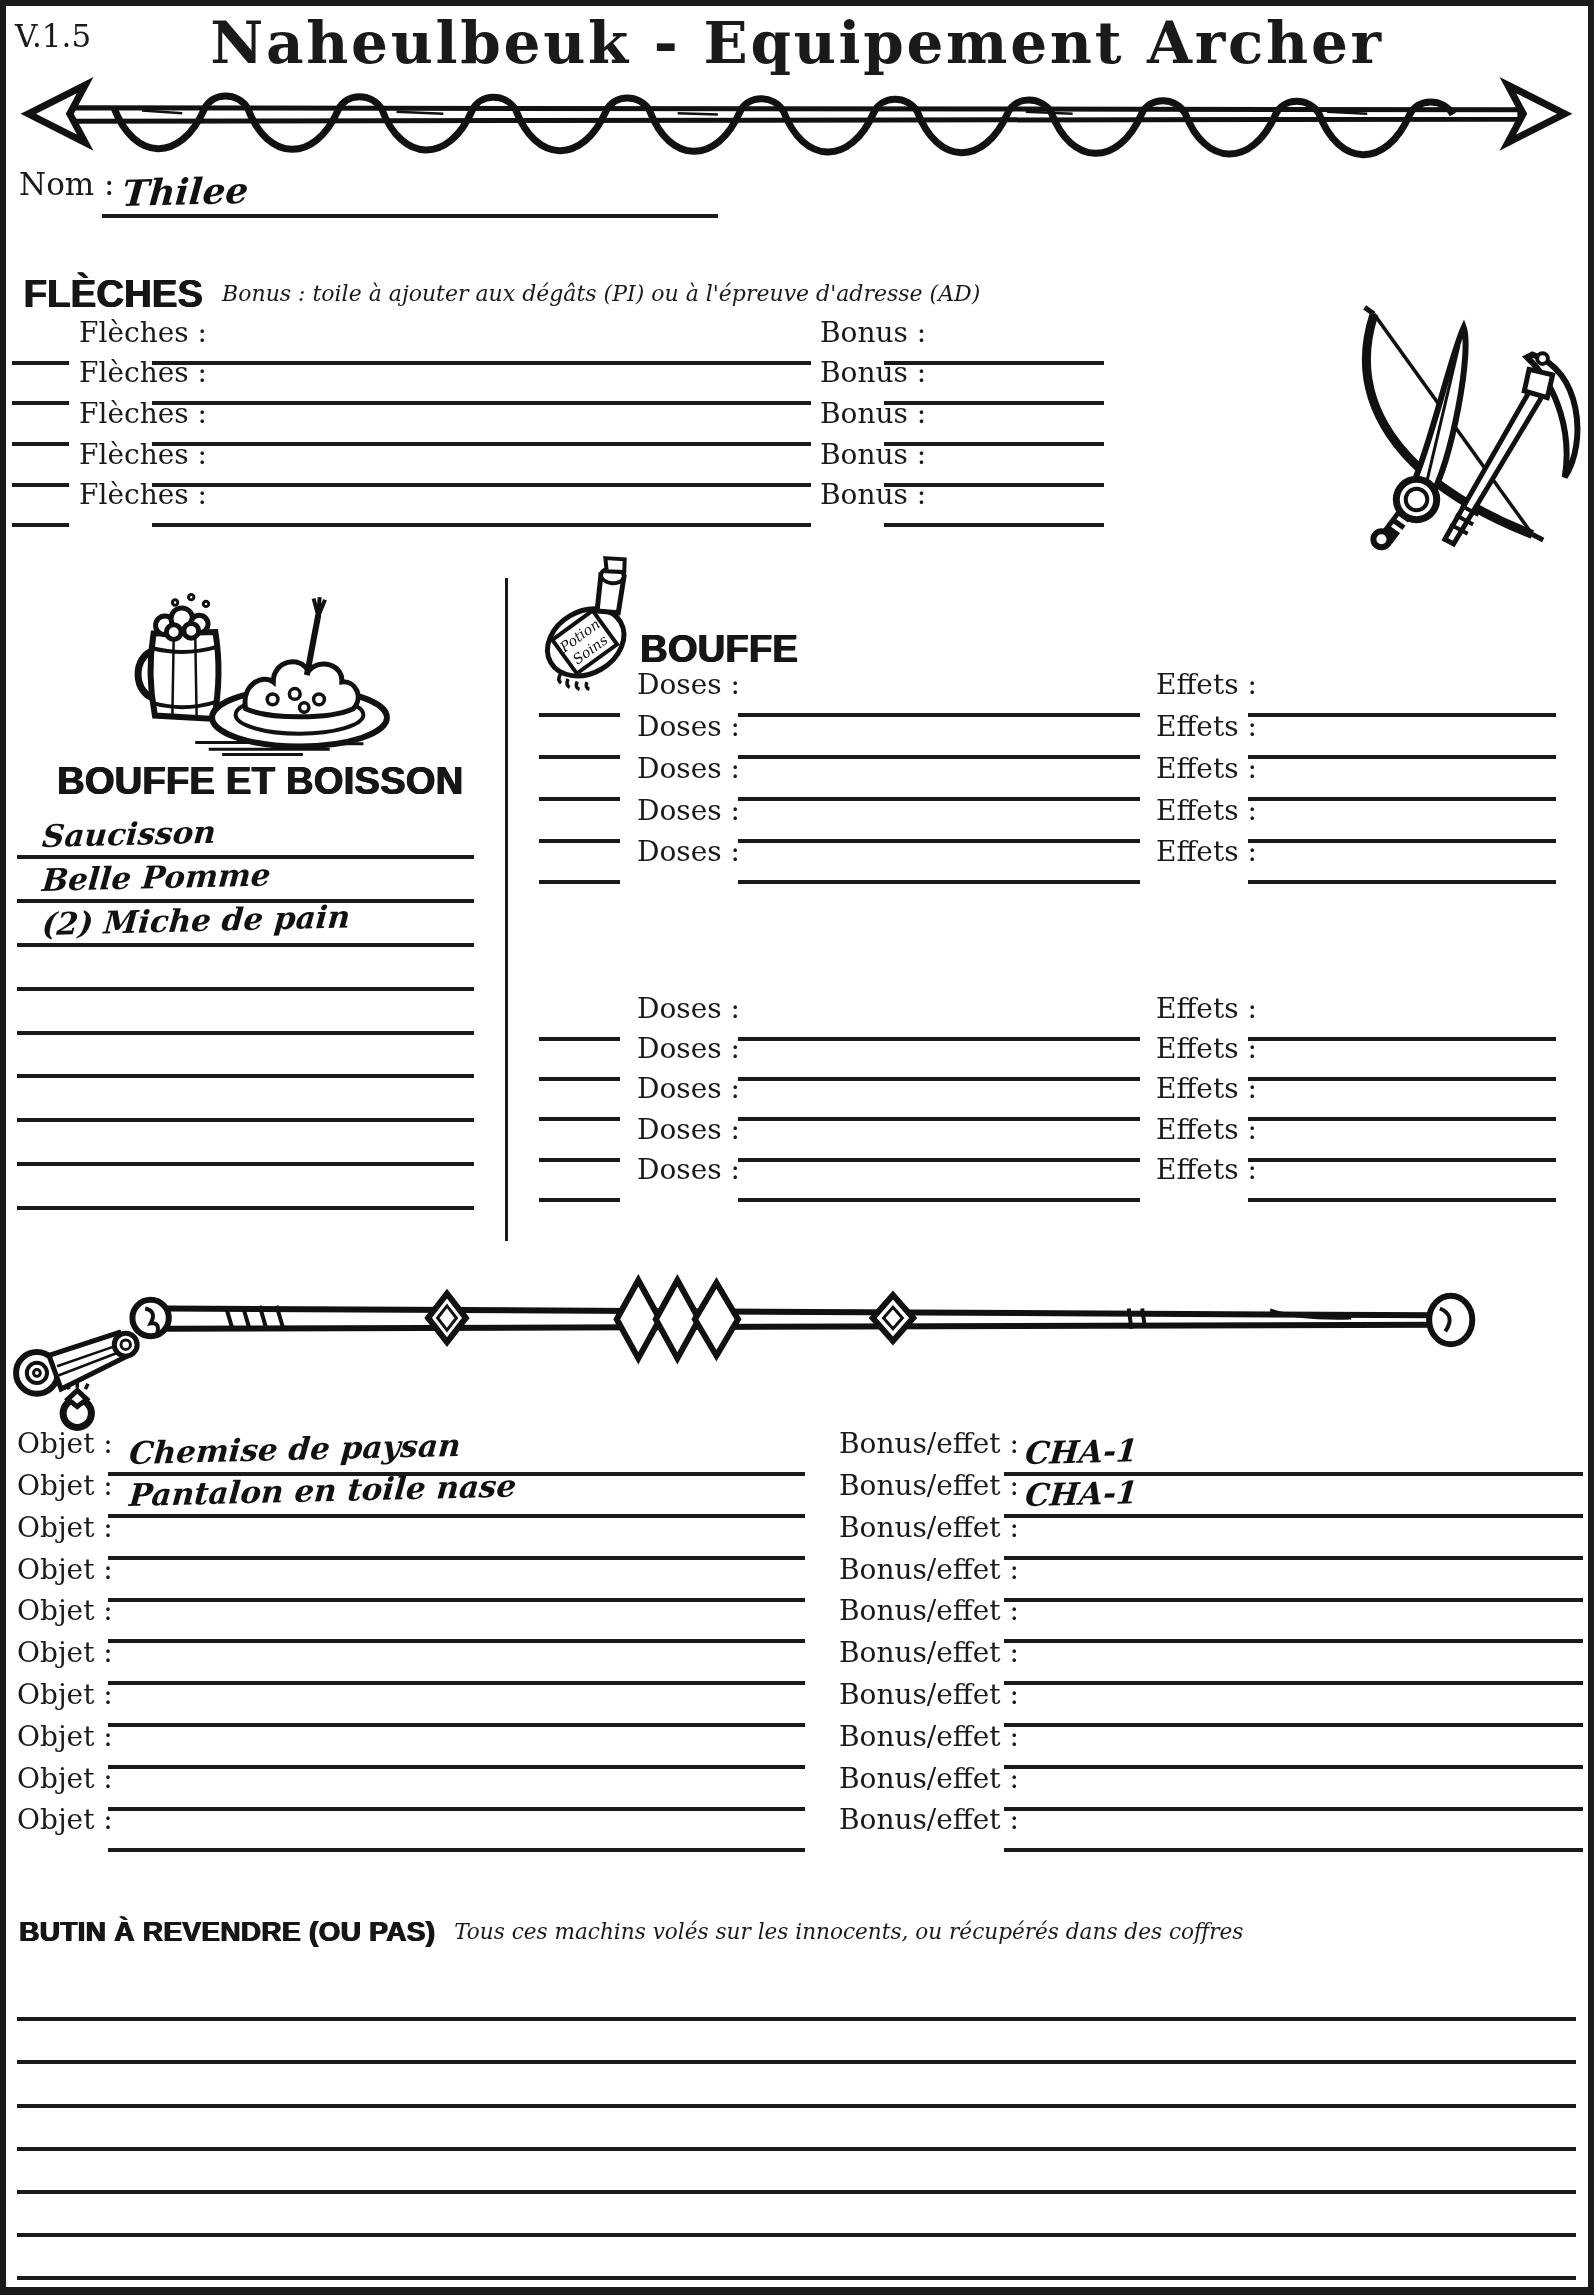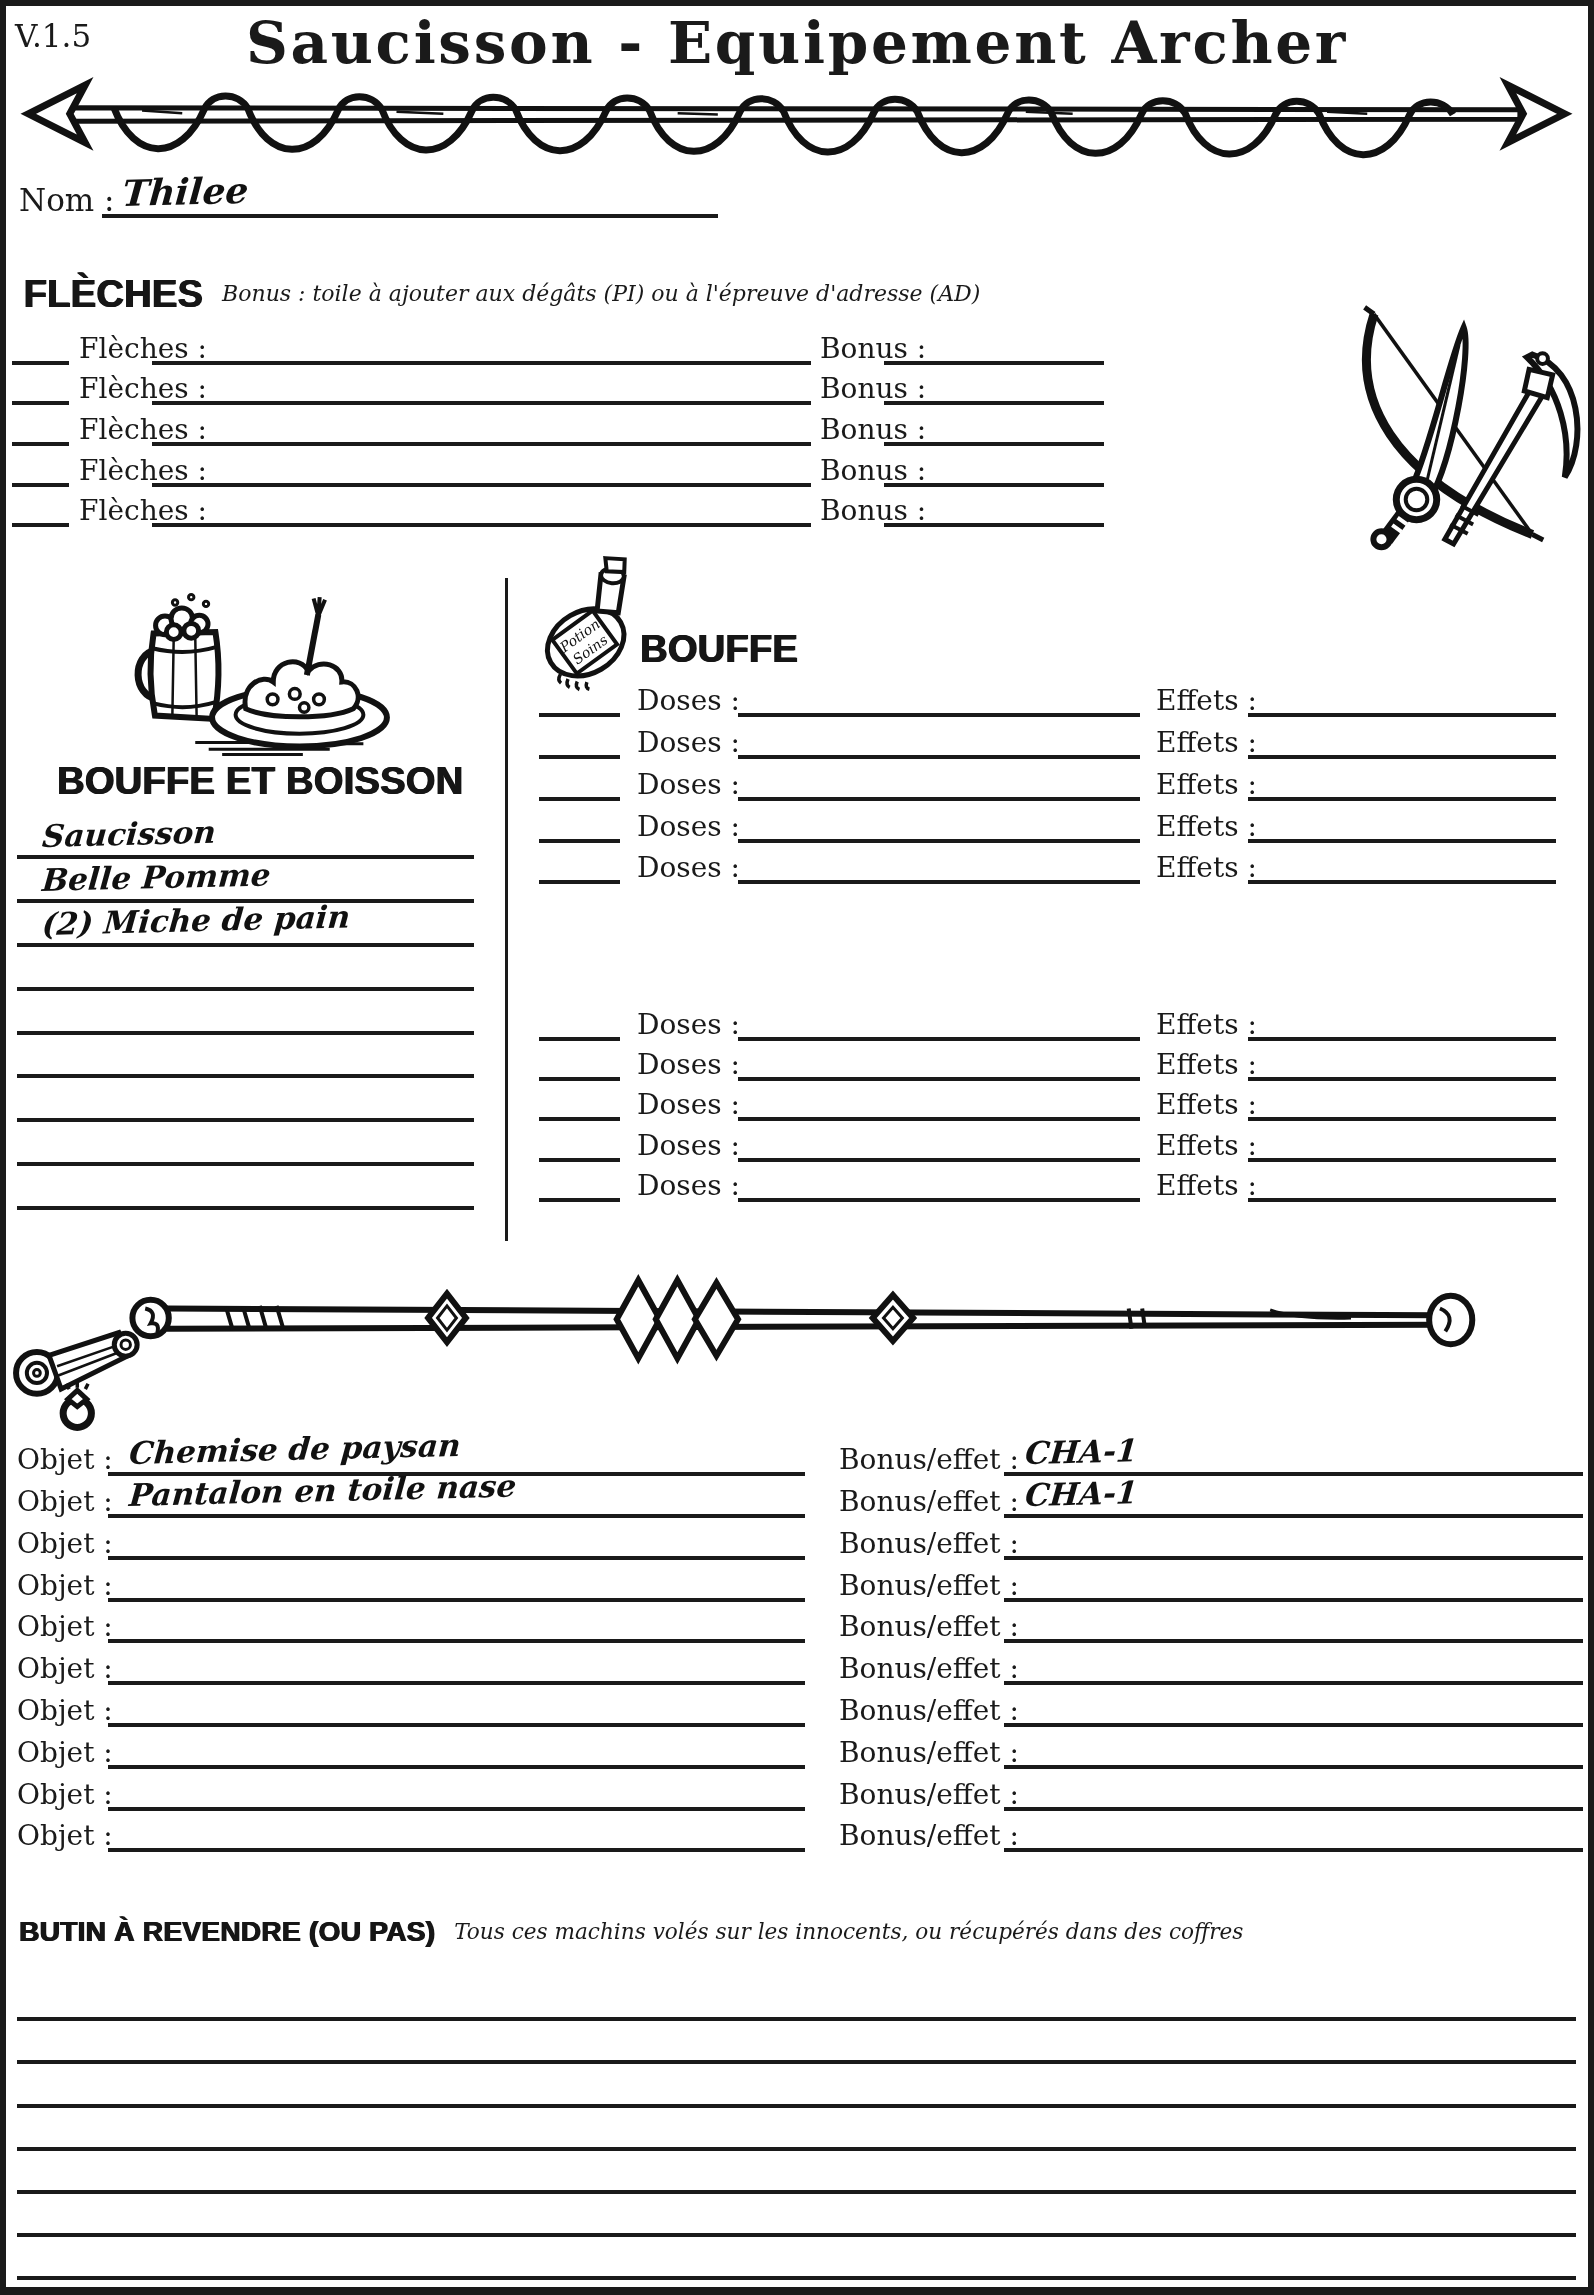--- a/index.html
+++ b/index.html
@@ -6,21 +6,21 @@
   .page{position:relative;width:1594px;height:2295px;background:#ffffff;overflow:hidden;
         font-family:"DejaVu Serif",serif;color:#1a1a1a;}
   .page-frame{position:absolute;inset:0;border:6px solid #1a1a1a;border-bottom-width:8.8px;pointer-events:none;}
   .version{position:absolute;left:15px;top:17.5px;font-size:31px;font-family:"DejaVu Serif",serif;}
   .title{position:absolute;left:50%;top:9.4px;transform:translateX(-50%);white-space:nowrap;
          font-family:"DejaVu Serif",serif;font-weight:700;font-size:58px;letter-spacing:2.7px;}
   .h1sec{font-family:"Liberation Sans",sans-serif;font-weight:900;font-size:38px;letter-spacing:0.3px;
          color:#161616;text-shadow:0.9px 0 0 currentColor,-0.5px 0 0 currentColor;white-space:nowrap;line-height:1;}
   .sub{font-family:"DejaVu Serif",serif;font-style:italic;font-size:22px;white-space:nowrap;line-height:1;}
   .headrow{position:absolute;display:flex;align-items:center;gap:19px;}
-  .lbl{position:absolute;bottom:2px;font-family:"DejaVu Serif",serif;font-size:28px;line-height:1;white-space:nowrap;}
+  .lbl{position:absolute;bottom:18px;font-family:"DejaVu Serif",serif;font-size:28px;line-height:1;white-space:nowrap;}
   .row{position:absolute;left:0;right:0;height:35px;}
   .field{position:absolute;top:0;bottom:0;border-bottom:4px solid #1a1a1a;}
   .field .v{position:absolute;left:0;bottom:2.7px;white-space:nowrap;}
   .hand{font-family:"DejaVu Serif",serif;font-style:italic;font-weight:700;font-size:31px;line-height:1;
         transform:rotate(-1.4deg) skewX(-6deg);transform-origin:left bottom;color:#111;}
   
   .qty-f{left:12px;width:57px;border-bottom-width:4.7px;}
   .main-f{left:152px;width:659px;}
   .bonus-f{left:884px;width:220px;}
   
@@ -40,21 +40,21 @@
   svg{position:absolute;overflow:visible;}
   svg *{vector-effect:non-scaling-stroke;}
 </style>
 </head>
 <body>
 
 <div class="page">
   <div class="page-frame"></div>
 
   <div class="version">V.1.5</div>
-  <div class="title">Saucisson - Equipement Archer</div>
+  <div class="title">Naheulbeuk - Equipement Archer</div>
 
   <svg style="left:17px;top:77px" width="1559" height="79" viewBox="0 0 2315 118">
     <path d="M72 46 L2238 49 L2238 63 L72 66 Z" fill="#fff" stroke="#111" stroke-width="5"></path>
     <path d="M180 50 l60 4 M560 52 l70 3 M980 54 l60 2 M1500 52 l70 3 M1950 52 l60 3" stroke="#111" stroke-width="2.5" fill="none"></path>
     <path d="M10 55 L95 12 L72 55 L95 98 Z" fill="#fff" stroke="#111" stroke-width="7"></path>
     <path d="M2305 55 L2220 12 L2243 55 L2220 98 Z" fill="#fff" stroke="#111" stroke-width="7"></path>
     <path d="M138 46 c30 80 100 82 135 2 c12 -26 50 -26 65 -1 c30 80 100 82 135 2 c12 -26 50 -26 65 -1 c30 80 100 82 135 2 c12 -26 50 -26 65 -1 c30 80 100 82 135 2 c12 -26 50 -26 65 -1 c30 80 100 82 135 2 c12 -26 50 -26 65 -1 c30 80 100 82 135 2 c12 -26 50 -26 65 -1 c30 80 100 82 135 2 c12 -26 50 -26 65 -1 c30 80 100 82 135 2 c12 -26 50 -26 65 -1 c30 80 100 82 135 2 c12 -26 50 -26 65 -1 c30 80 100 82 135 2 c12 -26 50 -26 65 -1" fill="none" stroke="#111" stroke-width="7"></path>
   </svg>
 
   <div class="row" style="top:183px">

